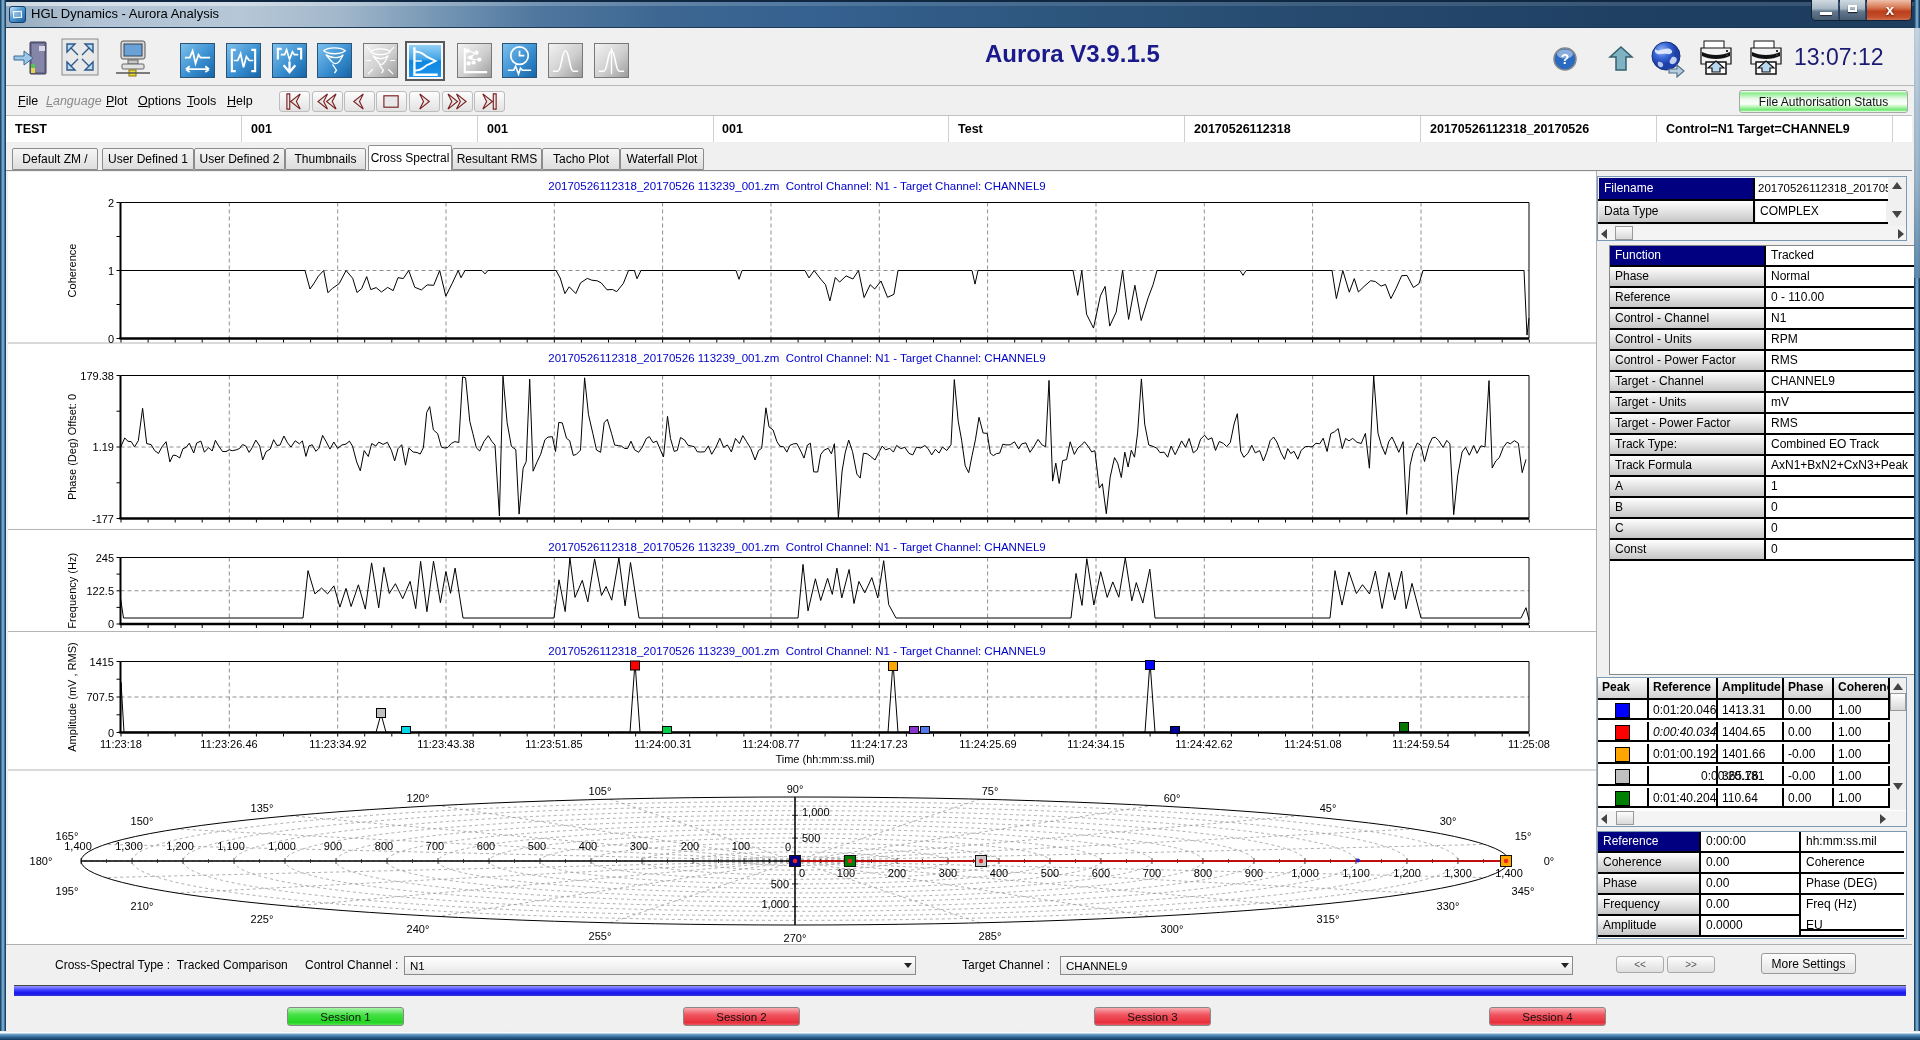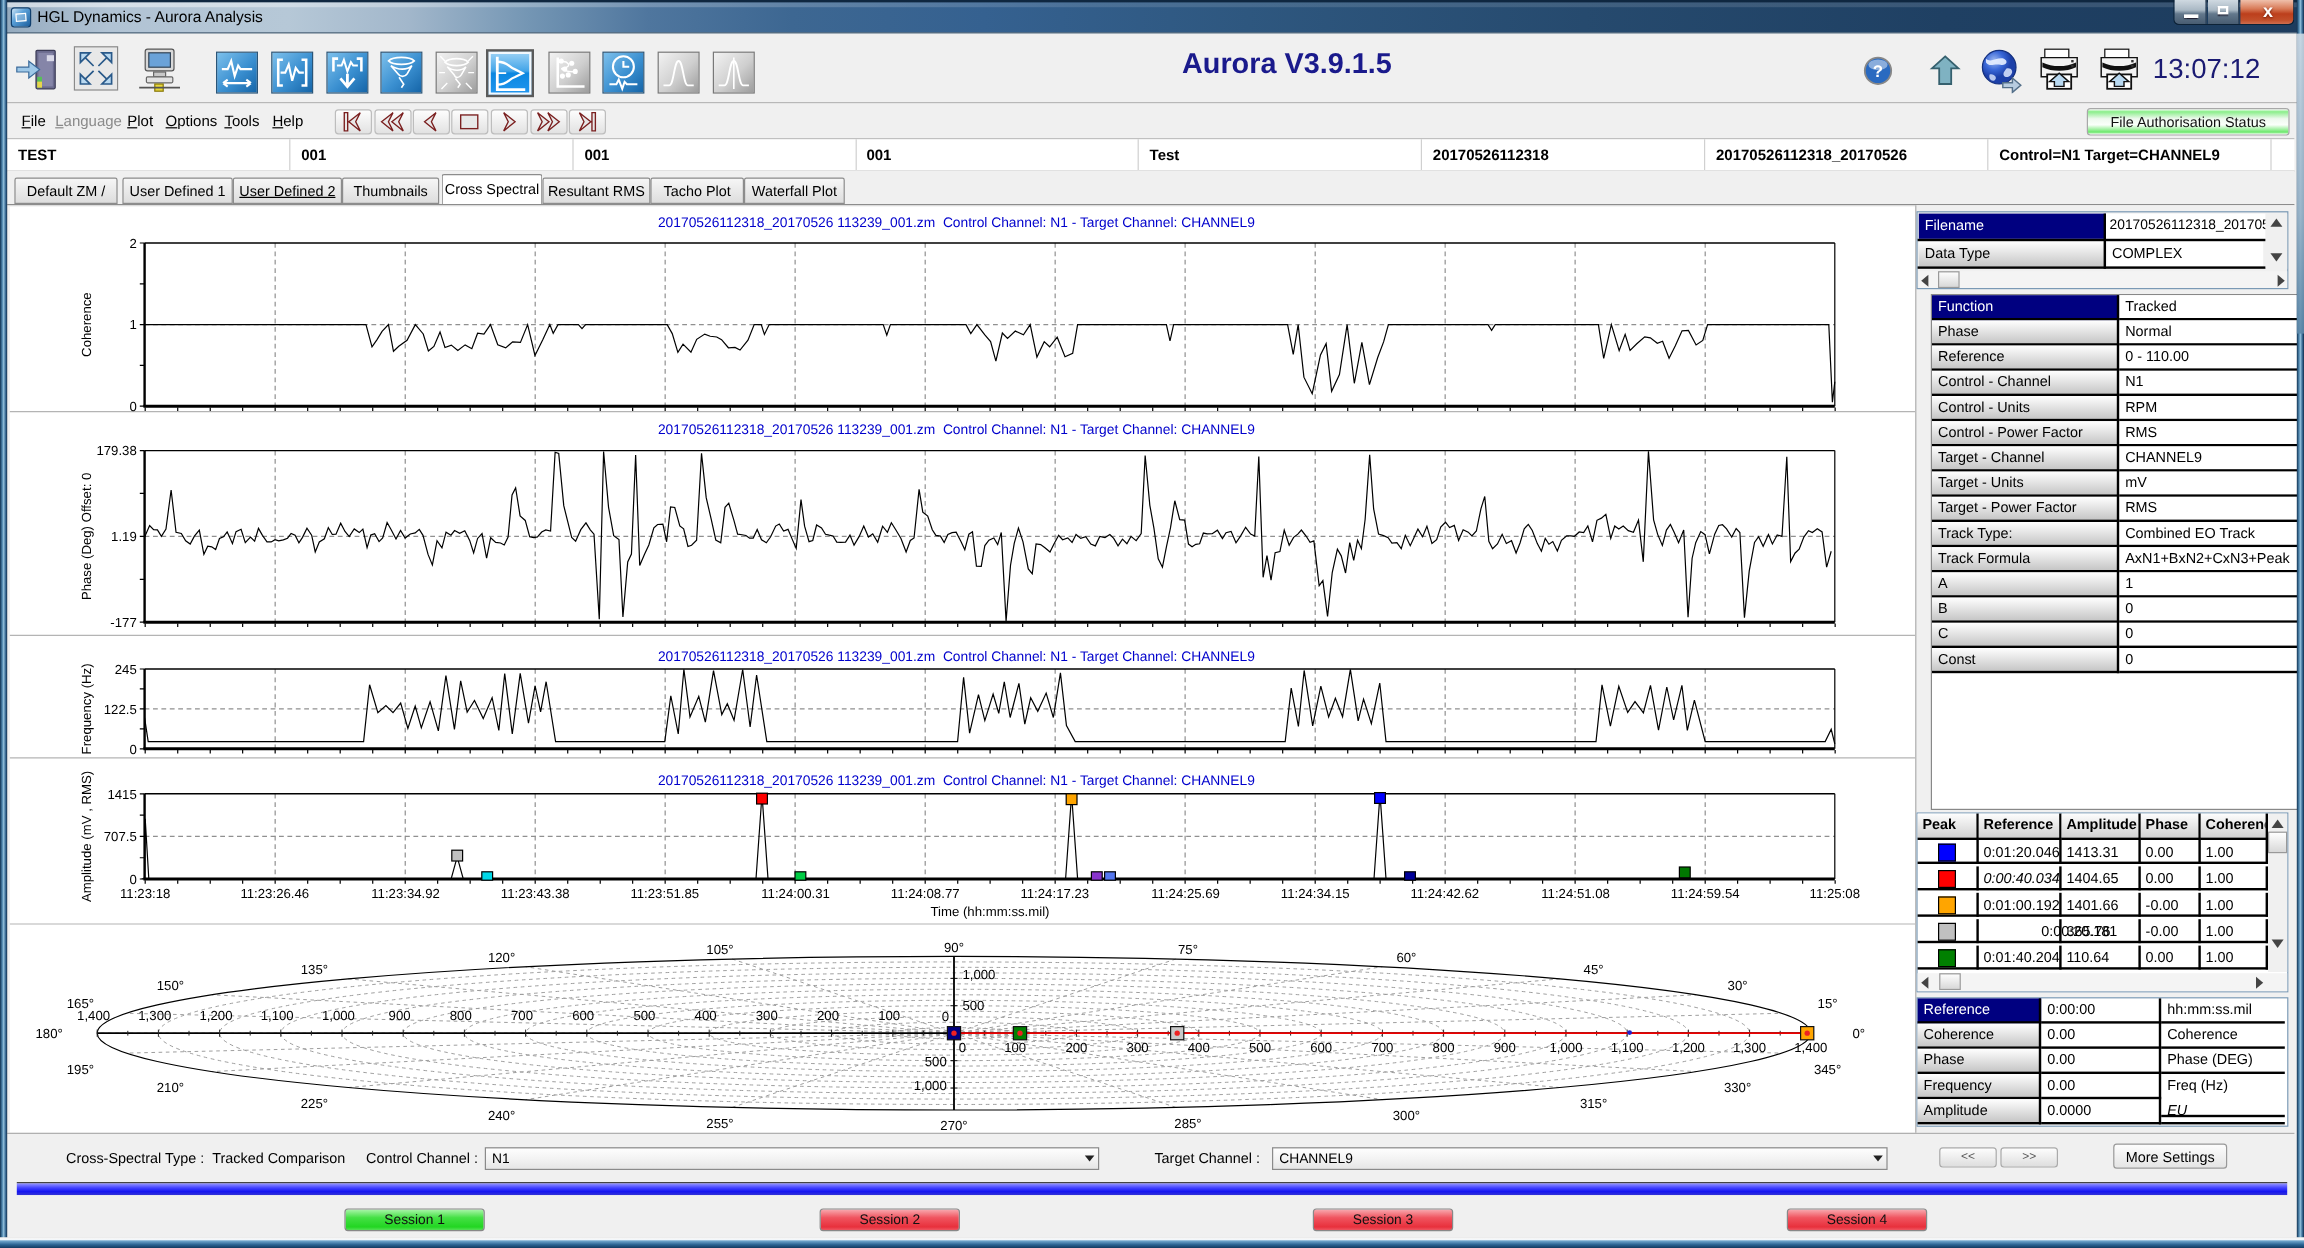--- a/index.html
+++ b/index.html
@@ -135,21 +135,21 @@
 <path d="M8 12 C16 16,28 16,36 12 L36 16 C28 20,16 20,8 16 Z" fill="#111"></path>
 <rect x="32" y="10" width="2" height="2" fill="#333"></rect>
     <rect x="32" y="14" width="2" height="2" fill="#333"></rect>
 <rect x="12" y="22" width="20" height="12" fill="#fff" stroke="#111" stroke-width="1.5"></rect>
 <path d="M22 36 L22 36 M18 32 L18 28 L14 28 L22 21 L30 28 L26 28 L26 32 Z" fill="#b8d8f0" stroke="#111" stroke-width="1.2"></path>
   </svg>
 <div class="abs" style="left:1794px;top:44px;width:110px;font-size:23px;color:#1a1a72;">13:07:12</div>
 <div class="abs" style="left:985px;top:40px;font-size:24px;font-weight:bold;color:#1a1a8c;">Aurora V3.9.1.5</div>
 <div class="abs" style="left:6px;top:87px;width:1908px;height:28px;background:#f0f0f0;"></div>
 <div class="abs" style="left:18px;top:94px;font-size:12.5px;color:#000;"><span style="text-decoration:underline;">F</span>ile</div>
-<div class="abs" style="left:46px;top:94px;font-size:12.5px;color:#8a8a8a;"><span style="text-decoration:underline;">L</span>anguage</div>
+<div class="abs" style="left:46px;top:94px;font-size:12.5px;color:#8a8a8a;font-style:italic;"><span style="text-decoration:underline;">L</span>anguage</div>
 <div class="abs" style="left:106px;top:94px;font-size:12.5px;color:#000;"><span style="text-decoration:underline;">P</span>lot</div>
 <div class="abs" style="left:138px;top:94px;font-size:12.5px;color:#000;"><span style="text-decoration:underline;">O</span>ptions</div>
 <div class="abs" style="left:187px;top:94px;font-size:12.5px;color:#000;"><span style="text-decoration:underline;">T</span>ools</div>
 <div class="abs" style="left:227px;top:94px;font-size:12.5px;color:#000;"><span style="text-decoration:underline;">H</span>elp</div>
 <div class="abs" style="left:279px;top:91px;width:31px;height:21px;background:linear-gradient(#fdfdfd,#e2e2e2);border:1px solid #bdbdbd;border-radius:3px;"><svg width="29" height="19" viewBox="3 2 18 20">
       <path d="M4 4 h3 v16 h-3 Z M18 4 L8 12 L18 20 L14 12 Z" stroke="#7b2020" stroke-width="1.2" fill="#e8e8e8"></path>
     </svg></div>
 <div class="abs" style="left:312px;top:91px;width:31px;height:21px;background:linear-gradient(#fdfdfd,#e2e2e2);border:1px solid #bdbdbd;border-radius:3px;"><svg width="29" height="19" viewBox="3 2 18 20">
       <path d="M12 4 L2 12 L12 20 L8 12 Z M21 4 L11 12 L21 20 L17 12 Z" stroke="#7b2020" stroke-width="1.2" fill="#e8e8e8"></path>
     </svg></div>
@@ -176,21 +176,21 @@
     <div class="abs" style="left:709px;top:0;width:234px;height:26px;border-right:1px solid #d0d0d0;font-size:12.5px;font-weight:bold;line-height:26px;padding-left:7px;color:#000;">001</div>
     <div class="abs" style="left:945px;top:0;width:234px;height:26px;border-right:1px solid #d0d0d0;font-size:12.5px;font-weight:bold;line-height:26px;padding-left:7px;color:#000;">Test</div>
     <div class="abs" style="left:1181px;top:0;width:234px;height:26px;border-right:1px solid #d0d0d0;font-size:12.5px;font-weight:bold;line-height:26px;padding-left:7px;color:#000;">20170526112318</div>
     <div class="abs" style="left:1417px;top:0;width:234px;height:26px;border-right:1px solid #d0d0d0;font-size:12.5px;font-weight:bold;line-height:26px;padding-left:7px;color:#000;">20170526112318_20170526</div>
     <div class="abs" style="left:1653px;top:0;width:234px;height:26px;border-right:1px solid #d0d0d0;font-size:12.5px;font-weight:bold;line-height:26px;padding-left:7px;color:#000;">Control=N1 Target=CHANNEL9</div>
   </div>
 <div class="abs" style="left:6px;top:142px;width:1906px;height:29px;background:#f0f0f0;"></div>
 <div class="abs" style="left:6px;top:170px;width:1906px;height:1px;background:#8c8c8c;"></div>
 <div class="abs" style="left:12px;top:148px;width:86px;height:22px;background:linear-gradient(#f6f6f6,#ddd);border:1px solid #8c8c8c;border-radius:2px 2px 0 0;font-size:12px;text-align:center;line-height:21px;box-sizing:border-box;">Default ZM / TH</div>
 <div class="abs" style="left:102px;top:148px;width:92px;height:22px;background:linear-gradient(#f6f6f6,#ddd);border:1px solid #8c8c8c;border-radius:2px 2px 0 0;font-size:12px;text-align:center;line-height:21px;box-sizing:border-box;">User Defined 1</div>
-<div class="abs" style="left:194px;top:148px;width:91px;height:22px;background:linear-gradient(#f6f6f6,#ddd);border:1px solid #8c8c8c;border-radius:2px 2px 0 0;font-size:12px;text-align:center;line-height:21px;box-sizing:border-box;text-decoration:underline;">User Defined 2</div>
+<div class="abs" style="left:194px;top:148px;width:91px;height:22px;background:linear-gradient(#f6f6f6,#ddd);border:1px solid #8c8c8c;border-radius:2px 2px 0 0;font-size:12px;text-align:center;line-height:21px;box-sizing:border-box;">User Defined 2</div>
 <div class="abs" style="left:285px;top:148px;width:81px;height:22px;background:linear-gradient(#f6f6f6,#ddd);border:1px solid #8c8c8c;border-radius:2px 2px 0 0;font-size:12px;text-align:center;line-height:21px;box-sizing:border-box;">Thumbnails</div>
 <div class="abs" style="left:368px;top:145px;width:84px;height:25px;background:#fff;border:1px solid #8c8c8c;border-bottom:none;border-radius:2px 2px 0 0;font-size:12px;text-align:center;line-height:24px;z-index:5;box-sizing:border-box;">Cross Spectral</div>
 <div class="abs" style="left:452px;top:148px;width:90px;height:22px;background:linear-gradient(#f6f6f6,#ddd);border:1px solid #8c8c8c;border-radius:2px 2px 0 0;font-size:12px;text-align:center;line-height:21px;box-sizing:border-box;">Resultant RMS</div>
 <div class="abs" style="left:542px;top:148px;width:78px;height:22px;background:linear-gradient(#f6f6f6,#ddd);border:1px solid #8c8c8c;border-radius:2px 2px 0 0;font-size:12px;text-align:center;line-height:21px;box-sizing:border-box;">Tacho Plot</div>
 <div class="abs" style="left:620px;top:148px;width:84px;height:22px;background:linear-gradient(#f6f6f6,#ddd);border:1px solid #8c8c8c;border-radius:2px 2px 0 0;font-size:12px;text-align:center;line-height:21px;box-sizing:border-box;">Waterfall Plot</div>
 <svg class="abs" style="left:8px;top:172px;" width="1588" height="772" viewBox="8 172 1588 772">
     <rect x="8" y="172" width="1588" height="772" fill="#ffffff"></rect>
     <line x1="8" y1="343" x2="1596" y2="343" stroke="#b4b4b4" stroke-width="1"></line>
     <line x1="8" y1="529.5" x2="1596" y2="529.5" stroke="#b4b4b4" stroke-width="1"></line>
     <line x1="8" y1="631.5" x2="1596" y2="631.5" stroke="#b4b4b4" stroke-width="1"></line>
@@ -850,21 +850,21 @@
     <div class="abs" style="left:103px;top:21px;width:100px;height:21px;font-size:12px;line-height:19px;padding-left:5px;border-bottom:2px solid #000;">0.00</div>
     <div class="abs" style="left:203px;top:21px;width:103px;height:21px;font-size:12px;line-height:19px;padding-left:5px;border-bottom:2px solid #000;">Coherence</div>
     <div class="abs" style="left:0;top:42px;width:103px;height:21px;background:linear-gradient(#fff,#c6c6c6);color:#000;font-size:12px;line-height:19px;padding-left:5px;border-bottom:2px solid #000;">Phase</div>
     <div class="abs" style="left:103px;top:42px;width:100px;height:21px;font-size:12px;line-height:19px;padding-left:5px;border-bottom:2px solid #000;">0.00</div>
     <div class="abs" style="left:203px;top:42px;width:103px;height:21px;font-size:12px;line-height:19px;padding-left:5px;border-bottom:2px solid #000;">Phase (DEG)</div>
     <div class="abs" style="left:0;top:63px;width:103px;height:21px;background:linear-gradient(#fff,#c6c6c6);color:#000;font-size:12px;line-height:19px;padding-left:5px;border-bottom:2px solid #000;">Frequency</div>
     <div class="abs" style="left:103px;top:63px;width:100px;height:21px;font-size:12px;line-height:19px;padding-left:5px;border-bottom:2px solid #000;">0.00</div>
     <div class="abs" style="left:203px;top:63px;width:103px;height:36px;font-size:12px;line-height:19px;padding-left:5px;border-bottom:2px solid #000;">Freq (Hz)</div>
     <div class="abs" style="left:0;top:84px;width:103px;height:21px;background:linear-gradient(#fff,#c6c6c6);color:#000;font-size:12px;line-height:19px;padding-left:5px;border-bottom:2px solid #000;">Amplitude</div>
     <div class="abs" style="left:103px;top:84px;width:100px;height:21px;font-size:12px;line-height:19px;padding-left:5px;border-bottom:2px solid #000;">0.0000</div>
-    <div class="abs" style="left:203px;top:84px;width:103px;height:21px;font-size:12px;line-height:19px;padding-left:5px;border-bottom:2px solid #000;font-style:italic;">EU</div>
+    <div class="abs" style="left:203px;top:84px;width:103px;height:21px;font-size:12px;line-height:19px;padding-left:5px;border-bottom:2px solid #000;">EU</div>
     <div class="abs" style="left:101px;top:0;width:2px;height:105px;background:#000;"></div>
     <div class="abs" style="left:201px;top:0;width:2px;height:105px;background:#000;"></div>
   </div>
 <div class="abs" style="left:6px;top:944px;width:1906px;height:42px;background:#f0f0f0;border-top:1px solid #b0b0b0;"></div>
 <div class="abs" style="left:55px;top:958px;font-size:12px;">Cross-Spectral Type :&nbsp;&nbsp;Tracked Comparison</div>
 <div class="abs" style="left:305px;top:958px;font-size:12px;">Control Channel :</div>
 <div class="abs" style="left:404px;top:956px;width:512px;height:19px;background:linear-gradient(#fefefe,#f2f2f2 55%,#e6e6e6);border:1px solid #8a8a8a;">
     <div class="abs" style="left:5px;top:2px;font-size:11.5px;line-height:15px;">N1</div>
     <div class="abs" style="right:3px;top:6px;width:0;height:0;border-left:4px solid transparent;border-right:4px solid transparent;border-top:5px solid #222;"></div>
   </div>

